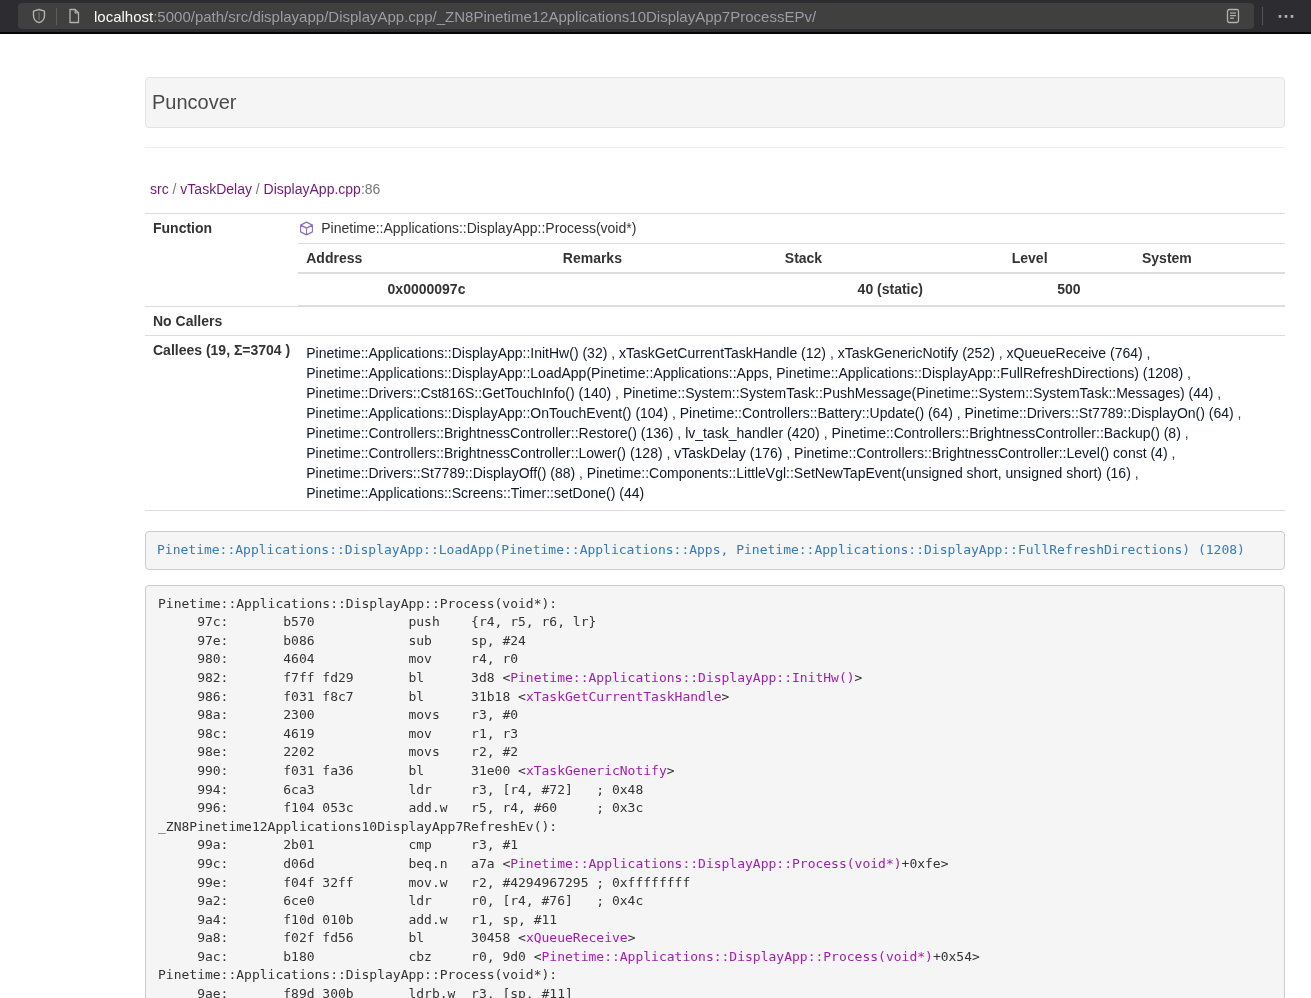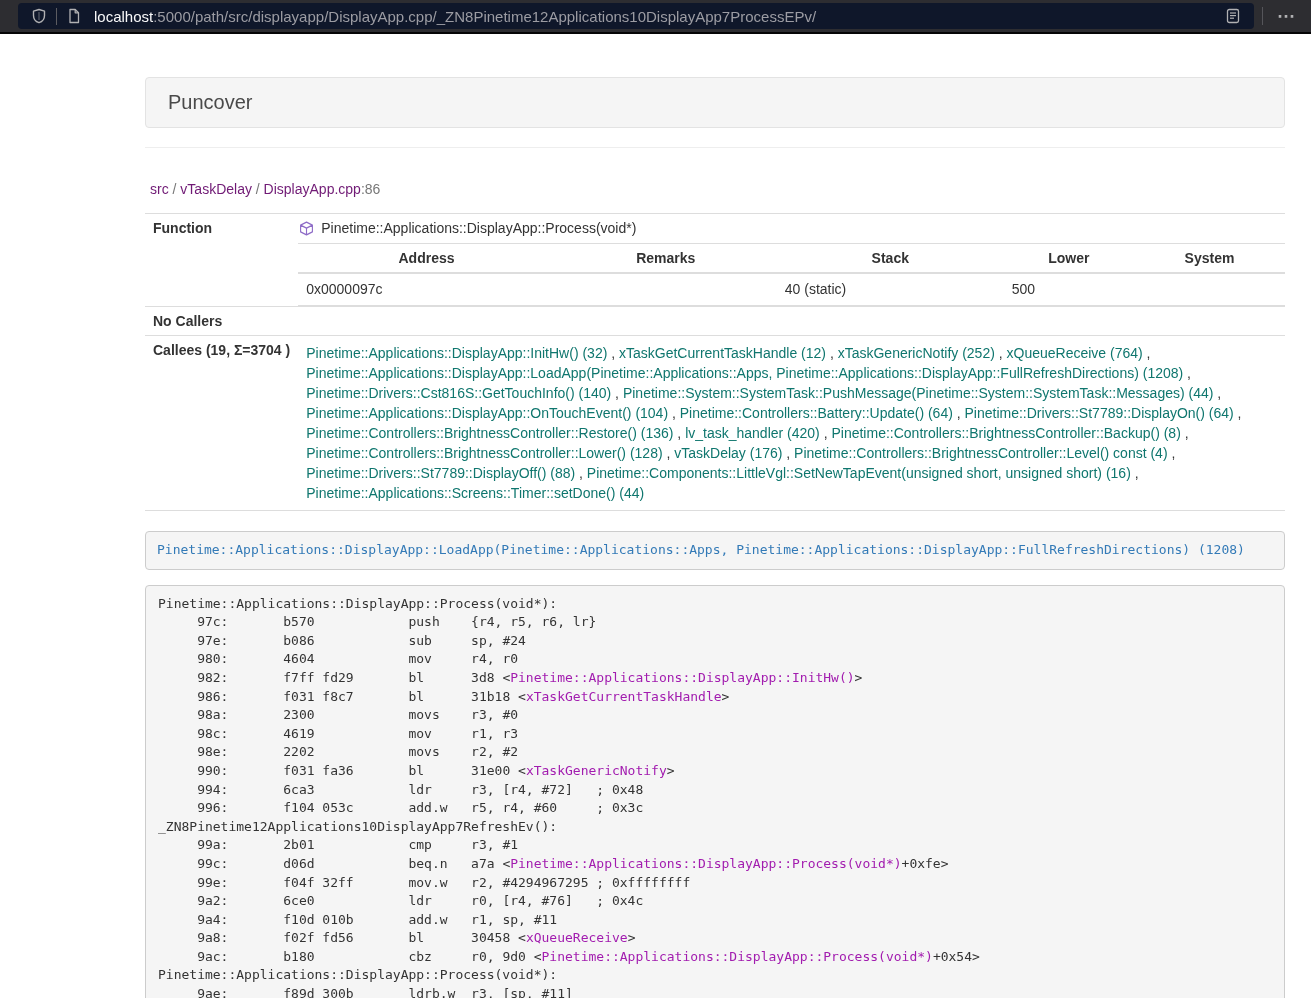--- a/index.html
+++ b/index.html
@@ -8,39 +8,39 @@
     width:1311px; height:998px; overflow:hidden; background:#fff;
     font-family:"Liberation Sans", sans-serif; font-size:14px; color:#333;
   }
 
   
   .browser-bar{
     height:34px; background:#2d2d31; border-bottom:2px solid #050506;
     display:flex; align-items:center; padding:0 10px 0 18px;
   }
   .url-field{
-    flex:1; height:26px; background:#0f172a; border-radius:4px;
+    flex:1; height:26px; background:#404040; border-radius:4px;
     display:flex; align-items:center; padding:0 8px; min-width:0;
   }
   .url-field .icon{ display:flex; align-items:center; padding:0 5px; }
   .field-divider{ width:1px; height:17px; background:#5c5c61; margin:0 4px; }
   .url-text{
     flex:1; min-width:0; margin-left:7px; font-size:15px; white-space:nowrap;
     overflow:hidden; color:#9c9ca3;
   }
   .url-text .host{ color:#f9f9fa; }
   .bar-divider{ width:1px; height:18px; background:#55555a; margin:0 8px; }
   .menu-btn{ color:#b1b1b3; font-size:18px; font-weight:bold; padding:0 6px; line-height:1; }
 
   
   .page{ margin-left:145px; width:1140px; padding-top:43px; }
 
   .well{
     background:#f5f5f5; border:1px solid #e3e3e3; border-radius:4px;
-    padding:13px 22px; margin-bottom:19px;
+    padding:13px 6px; margin-bottom:19px;
   }
   .well .title{ margin:0; font-size:20px; font-weight:400; color:#4a4a4a; }
 
   hr.rule{ border:0; border-top:1px solid #eee; margin:0 0 18px; height:0; }
 
   .breadcrumb{ margin:0 0 14px; padding:13px 0 0 5px; line-height:20px; }
   .breadcrumb a{ color:#701a75; text-decoration:none; }
   .bc-sep, .bc-suffix{ color:#777; }
 
   table.main{ width:100%; border-collapse:collapse; border-bottom:1px solid #ddd; margin-bottom:20px; }
@@ -51,27 +51,27 @@
   table.main > tbody > tr > th{
     width:143px; padding:6px 8px; font-weight:bold; white-space:nowrap;
   }
   td.flush{ padding:0; }
   td.celltext{ padding:7px 8px; line-height:20px; }
   .fn-name{ padding:6px 8px 5px 1px; display:flex; align-items:center; }
   .fn-name .icon{ margin-right:7px; display:flex; }
   table.metrics{ width:100%; border-collapse:collapse; border-bottom:1px solid #ddd; margin-top:2px; }
   table.metrics th{
     border-top:1px solid #ddd; border-bottom:2px solid #ddd;
-    padding:6px 8px; font-weight:bold; text-align:center;
-  }
-  table.metrics td{ padding:7px 8px 8px; text-align:left; }
+    padding:6px 8px; font-weight:bold; text-align:left;
+  }
+  table.metrics td{ padding:7px 8px 8px; text-align:center;font-weight:bold; }
   .col-address{ width:26%; } .col-remarks{ width:22.5%; } .col-stack{ width:23%; }
   .col-code{ width:13.2%; } .col-static{ width:15.3%; }
 
-  .callees a, a.link{ color:#0f766e; text-decoration:none; }
+  .callees a, a.link{ color:#0f172a; text-decoration:none; }
 
   pre.highlight{
     background:#f5f5f5; border:1px solid #ccc; border-radius:4px;
     padding:9px 11px; margin:0 0 15px;
     font-family:"DejaVu Sans Mono", monospace; font-size:13px; line-height:18.6px;
     white-space:pre; overflow:hidden;
   }
   pre.highlight a{ color:#337ab7; text-decoration:none; }
 
   pre.code{
@@ -136,21 +136,21 @@
               </svg>
             </span>
             <span>Pinetime::Applications::DisplayApp::Process(void*)</span>
           </div>
           <table class="metrics">
             <thead>
               <tr>
                 <th class="col-address">Address</th>
                 <th class="col-remarks">Remarks</th>
                 <th class="col-stack">Stack</th>
-                <th class="col-code">Lower</th>
+                <th class="col-code">Level</th>
                 <th class="col-static">System</th>
               </tr>
             </thead>
             <tbody>
               <tr>
                 <td>0x0000097c</td>
                 <td></td>
                 <td>40 (static)</td>
                 <td>500</td>
                 <td></td>

